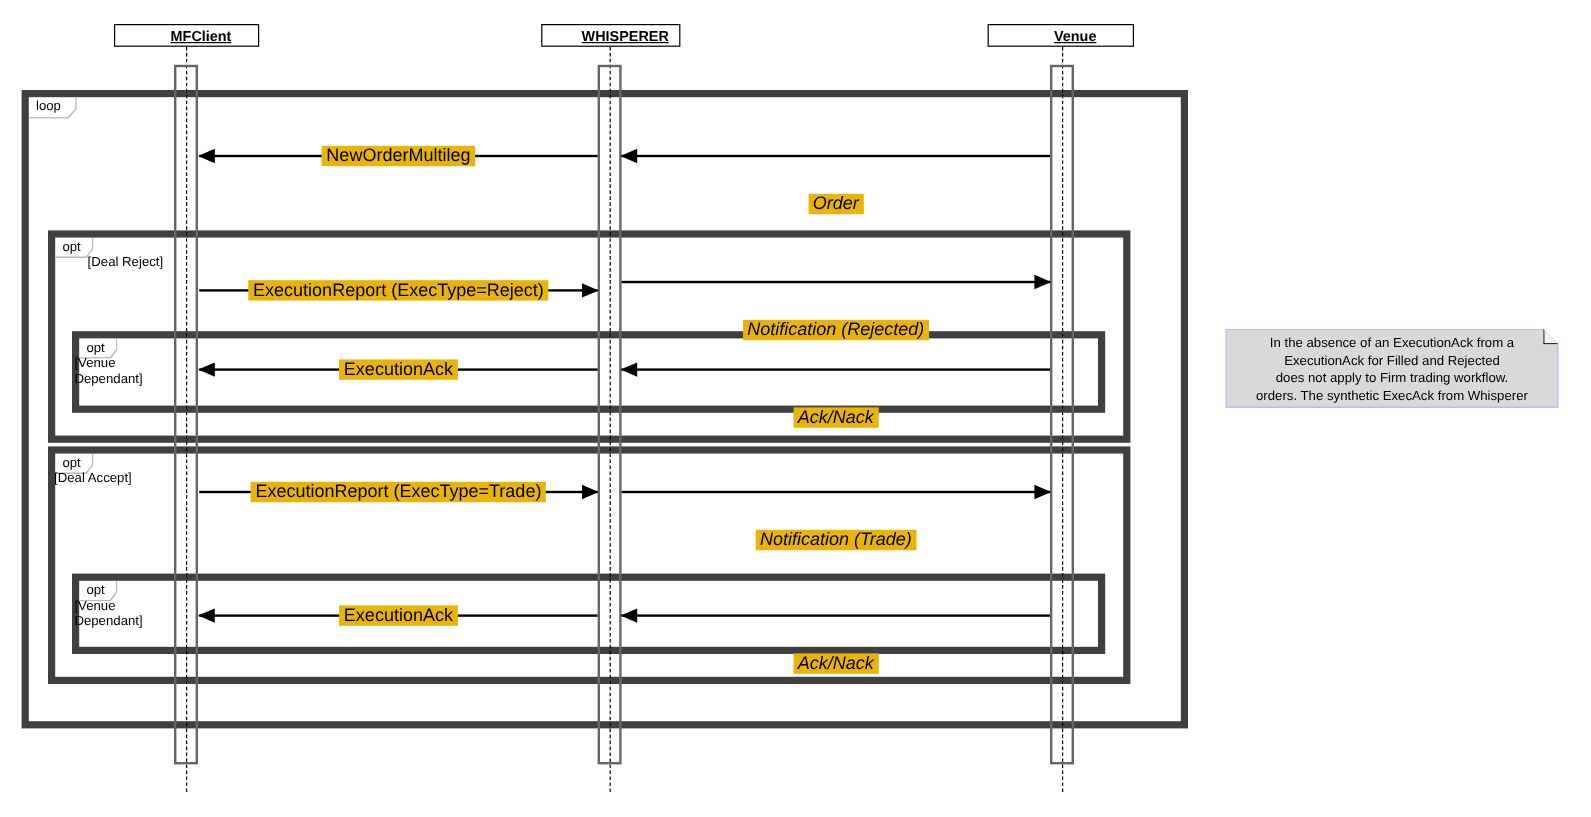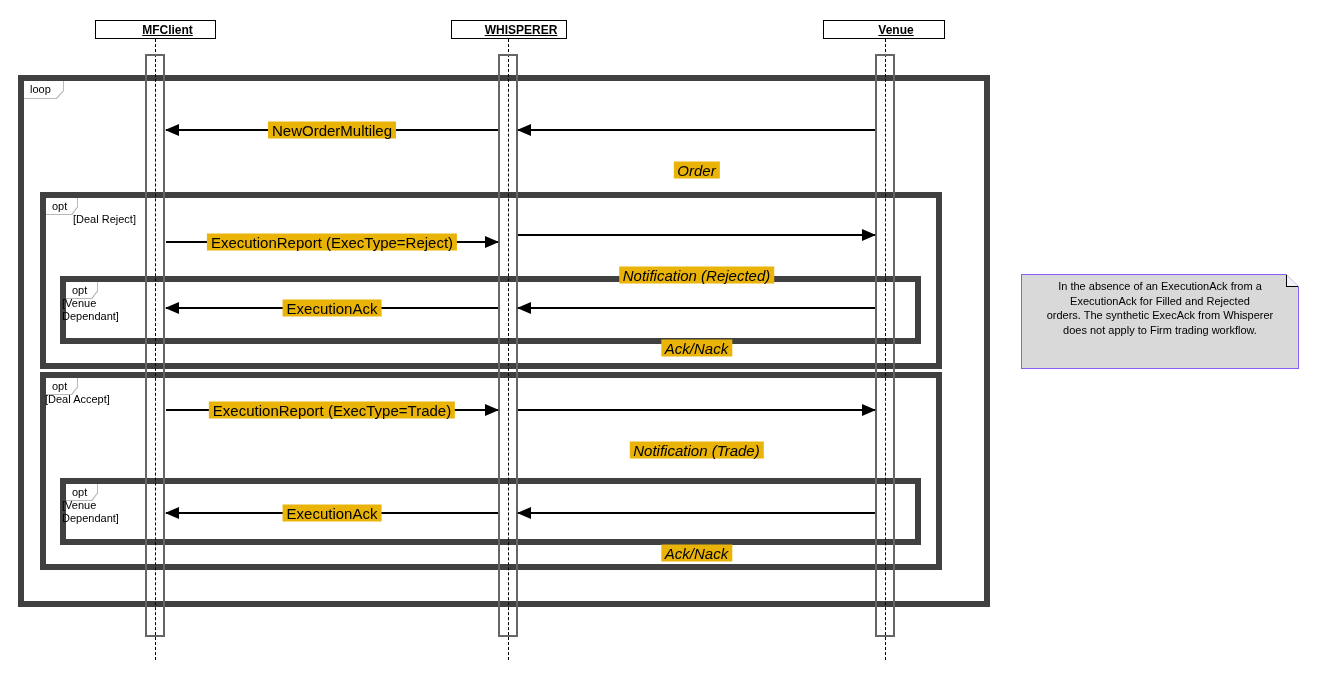--- a/index.html
+++ b/index.html
@@ -35,22 +35,22 @@
   .msg{position:absolute;height:2px;z-index:4;}
   .msg .line{position:absolute;left:0;right:0;top:0;border-top:2px solid #000;}
   .msg .head-left{position:absolute;left:-1px;top:-5px;width:0;height:0;
       border-top:6px solid transparent;border-bottom:6px solid transparent;border-right:14px solid #000;}
   .msg .head-right{position:absolute;right:-1px;top:-5px;width:0;height:0;
       border-top:6px solid transparent;border-bottom:6px solid transparent;border-left:14px solid #000;}
   .msg .lbl{position:absolute;left:50%;top:1px;transform:translate(-50%,-50%);
       background:#eab308;padding:0 4px;font-size:15px;white-space:nowrap;}
   .msg .lbl.it{font-style:italic;margin-top:40px;}
   
-  .note{position:absolute;left:1021px;top:274px;width:278px;height:95px;z-index:5;
-        background:#8b5cf6;clip-path:polygon(0 0,calc(100% - 13px) 0,100% 13px,100% 100%,0 100%);}
+  .note{position:absolute;left:1021px;top:274px;width:278px;height:66px;z-index:5;
+        background:#c4b5fd;clip-path:polygon(0 0,calc(100% - 13px) 0,100% 13px,100% 100%,0 100%);}
   .note .in{position:absolute;top:1px;left:1px;right:1px;bottom:1px;background:#d9d9d9;
         clip-path:polygon(0 0,calc(100% - 12px) 0,100% 12px,100% 100%,0 100%);}
   .note .fold{position:absolute;top:0;right:0;width:13px;height:13px;background:#f2f2f2;
         border-left:1px solid #000;border-bottom:1px solid #000;box-sizing:border-box;
         clip-path:polygon(0 0,100% 100%,0 100%);z-index:2;}
   .note .body{position:absolute;top:5px;left:2px;right:2px;z-index:3;
         font-size:11px;line-height:14.5px;text-align:center;color:#000;}
 </style>
 </head>
 <body>
@@ -173,18 +173,18 @@
     <div class="head-left"></div>
     <span class="lbl it">Ack/Nack</span>
   </div>
 
   <div class="note">
     <div class="in"></div>
     <div class="fold"></div>
     <div class="body">
       <div>In the absence of an ExecutionAck from a</div>
       <div>ExecutionAck for Filled and Rejected</div>
+      <div>does not apply to Firm trading workflow.</div>
       <div>orders. The synthetic ExecAck from Whisperer</div>
-      <div>does not apply to Firm trading workflow.</div>
     </div>
   </div>
 
 </div>
 
 </body></html>

